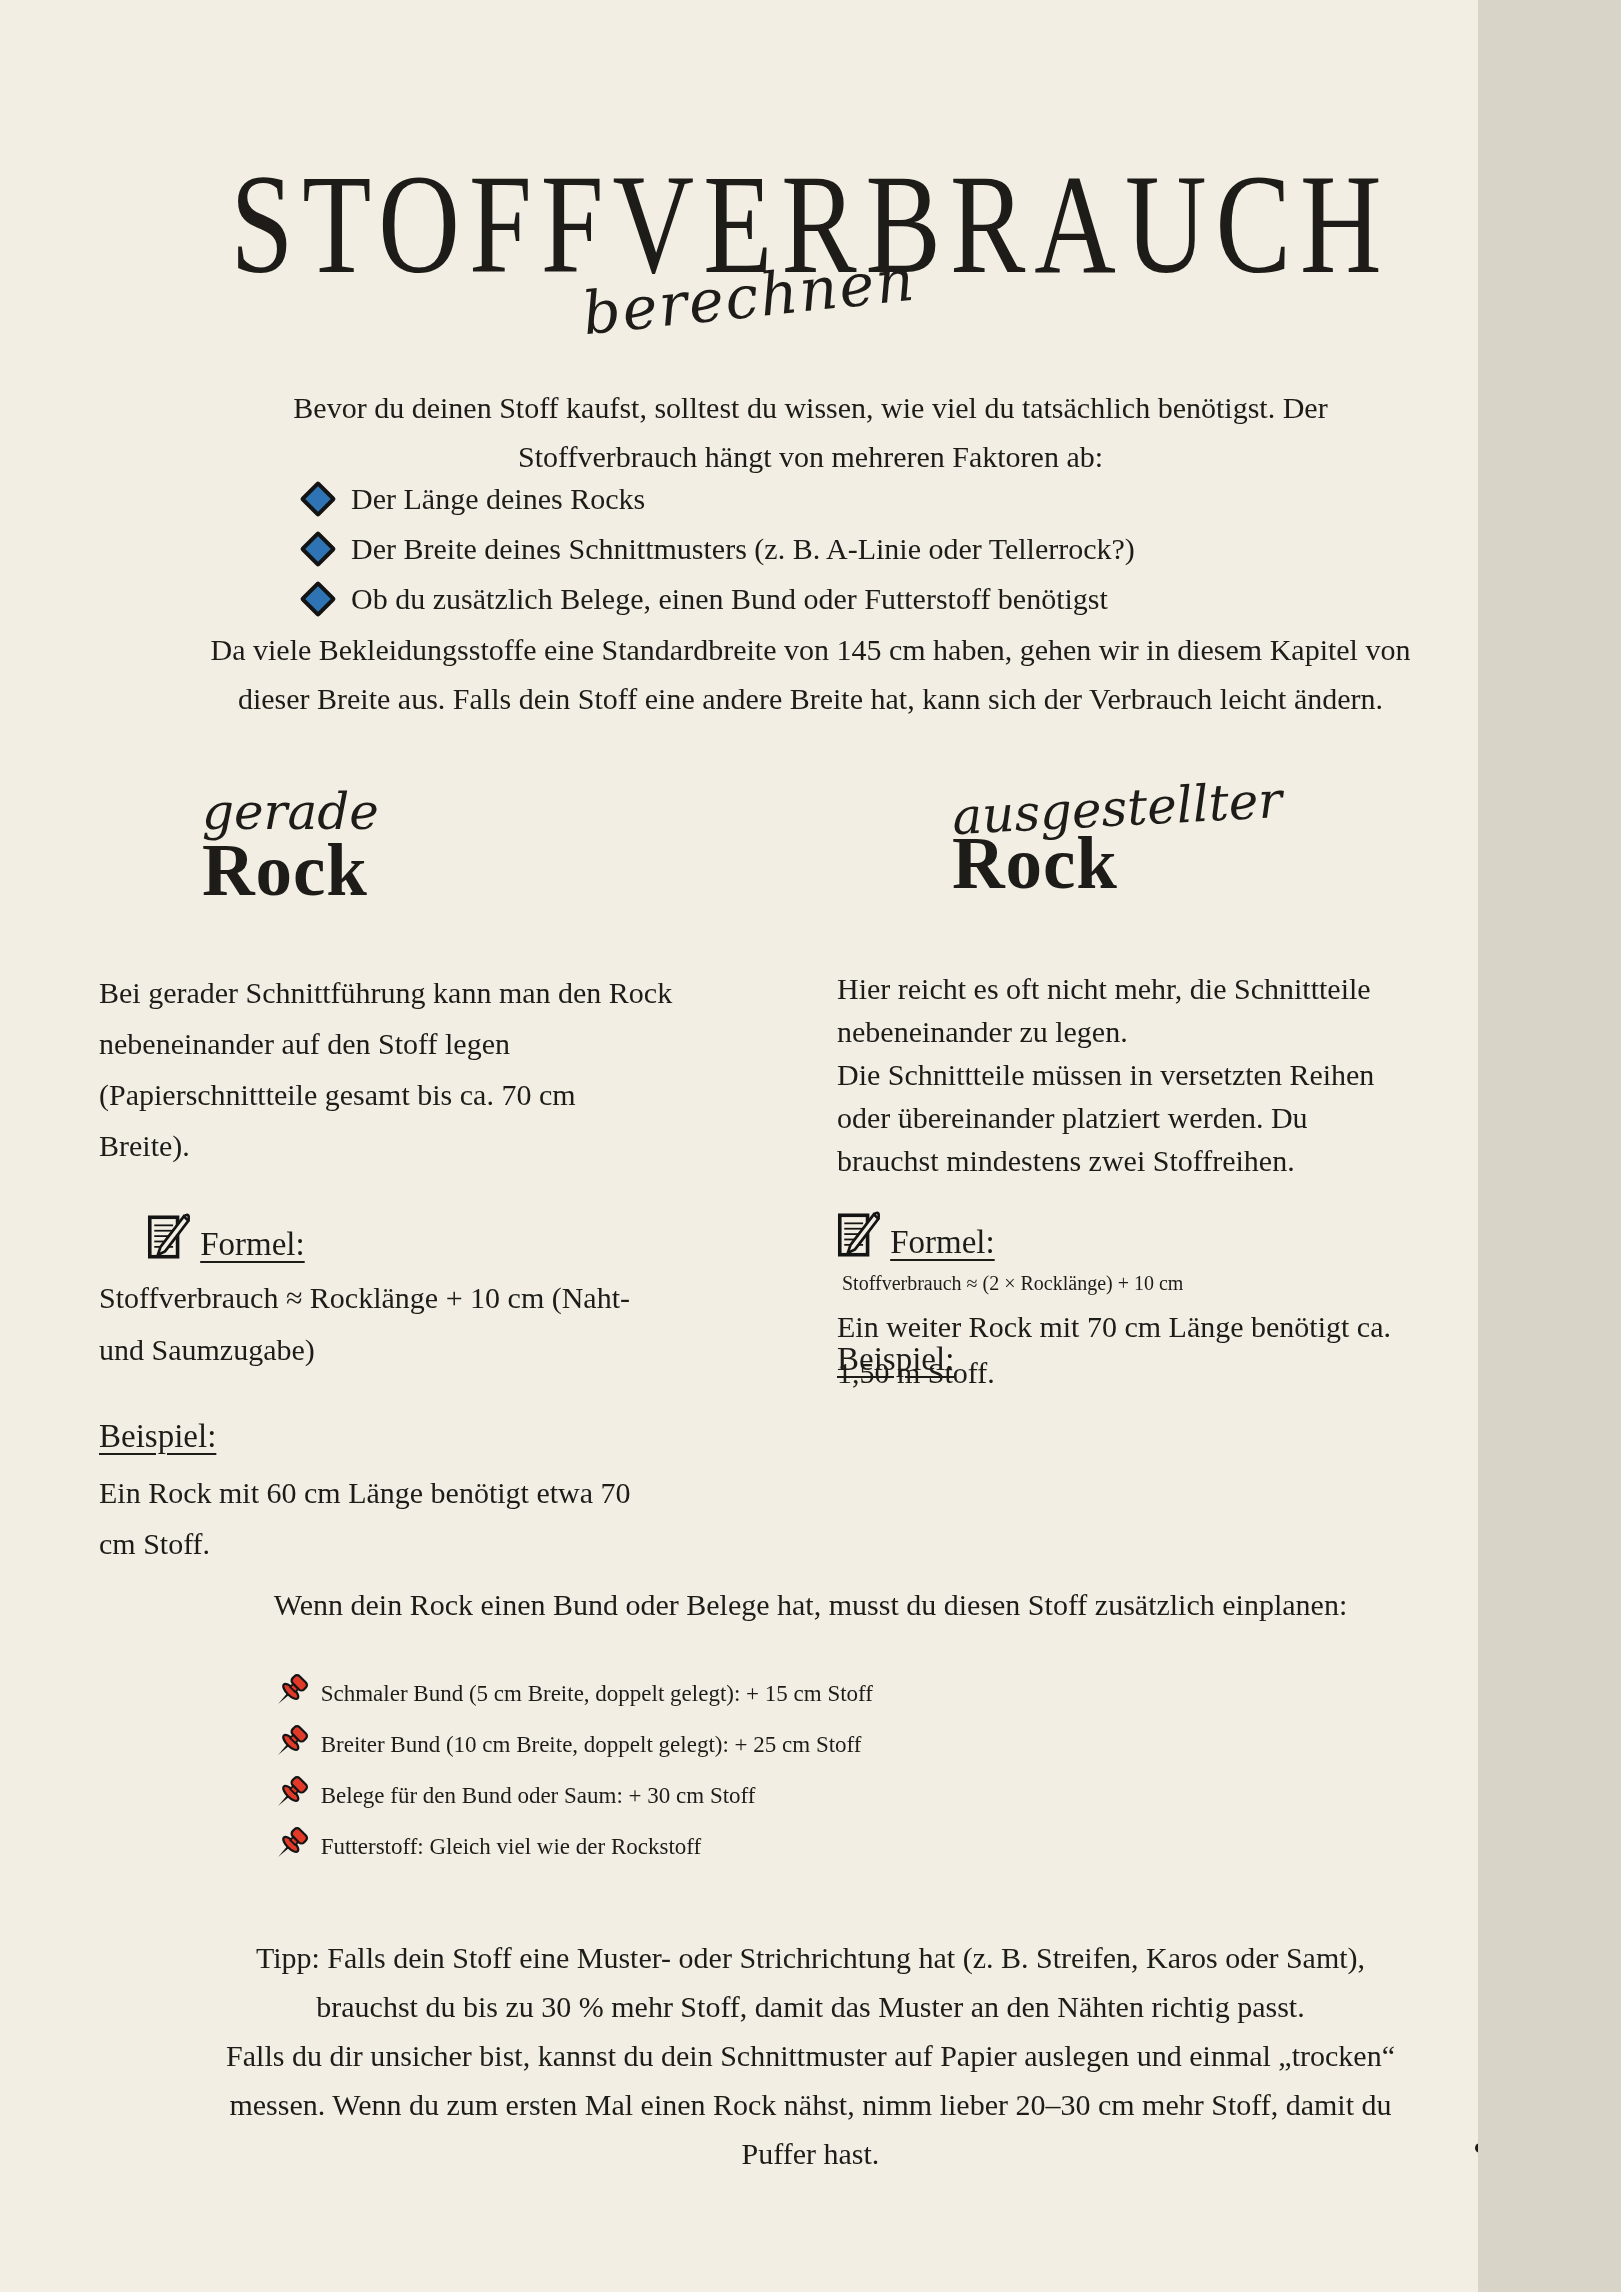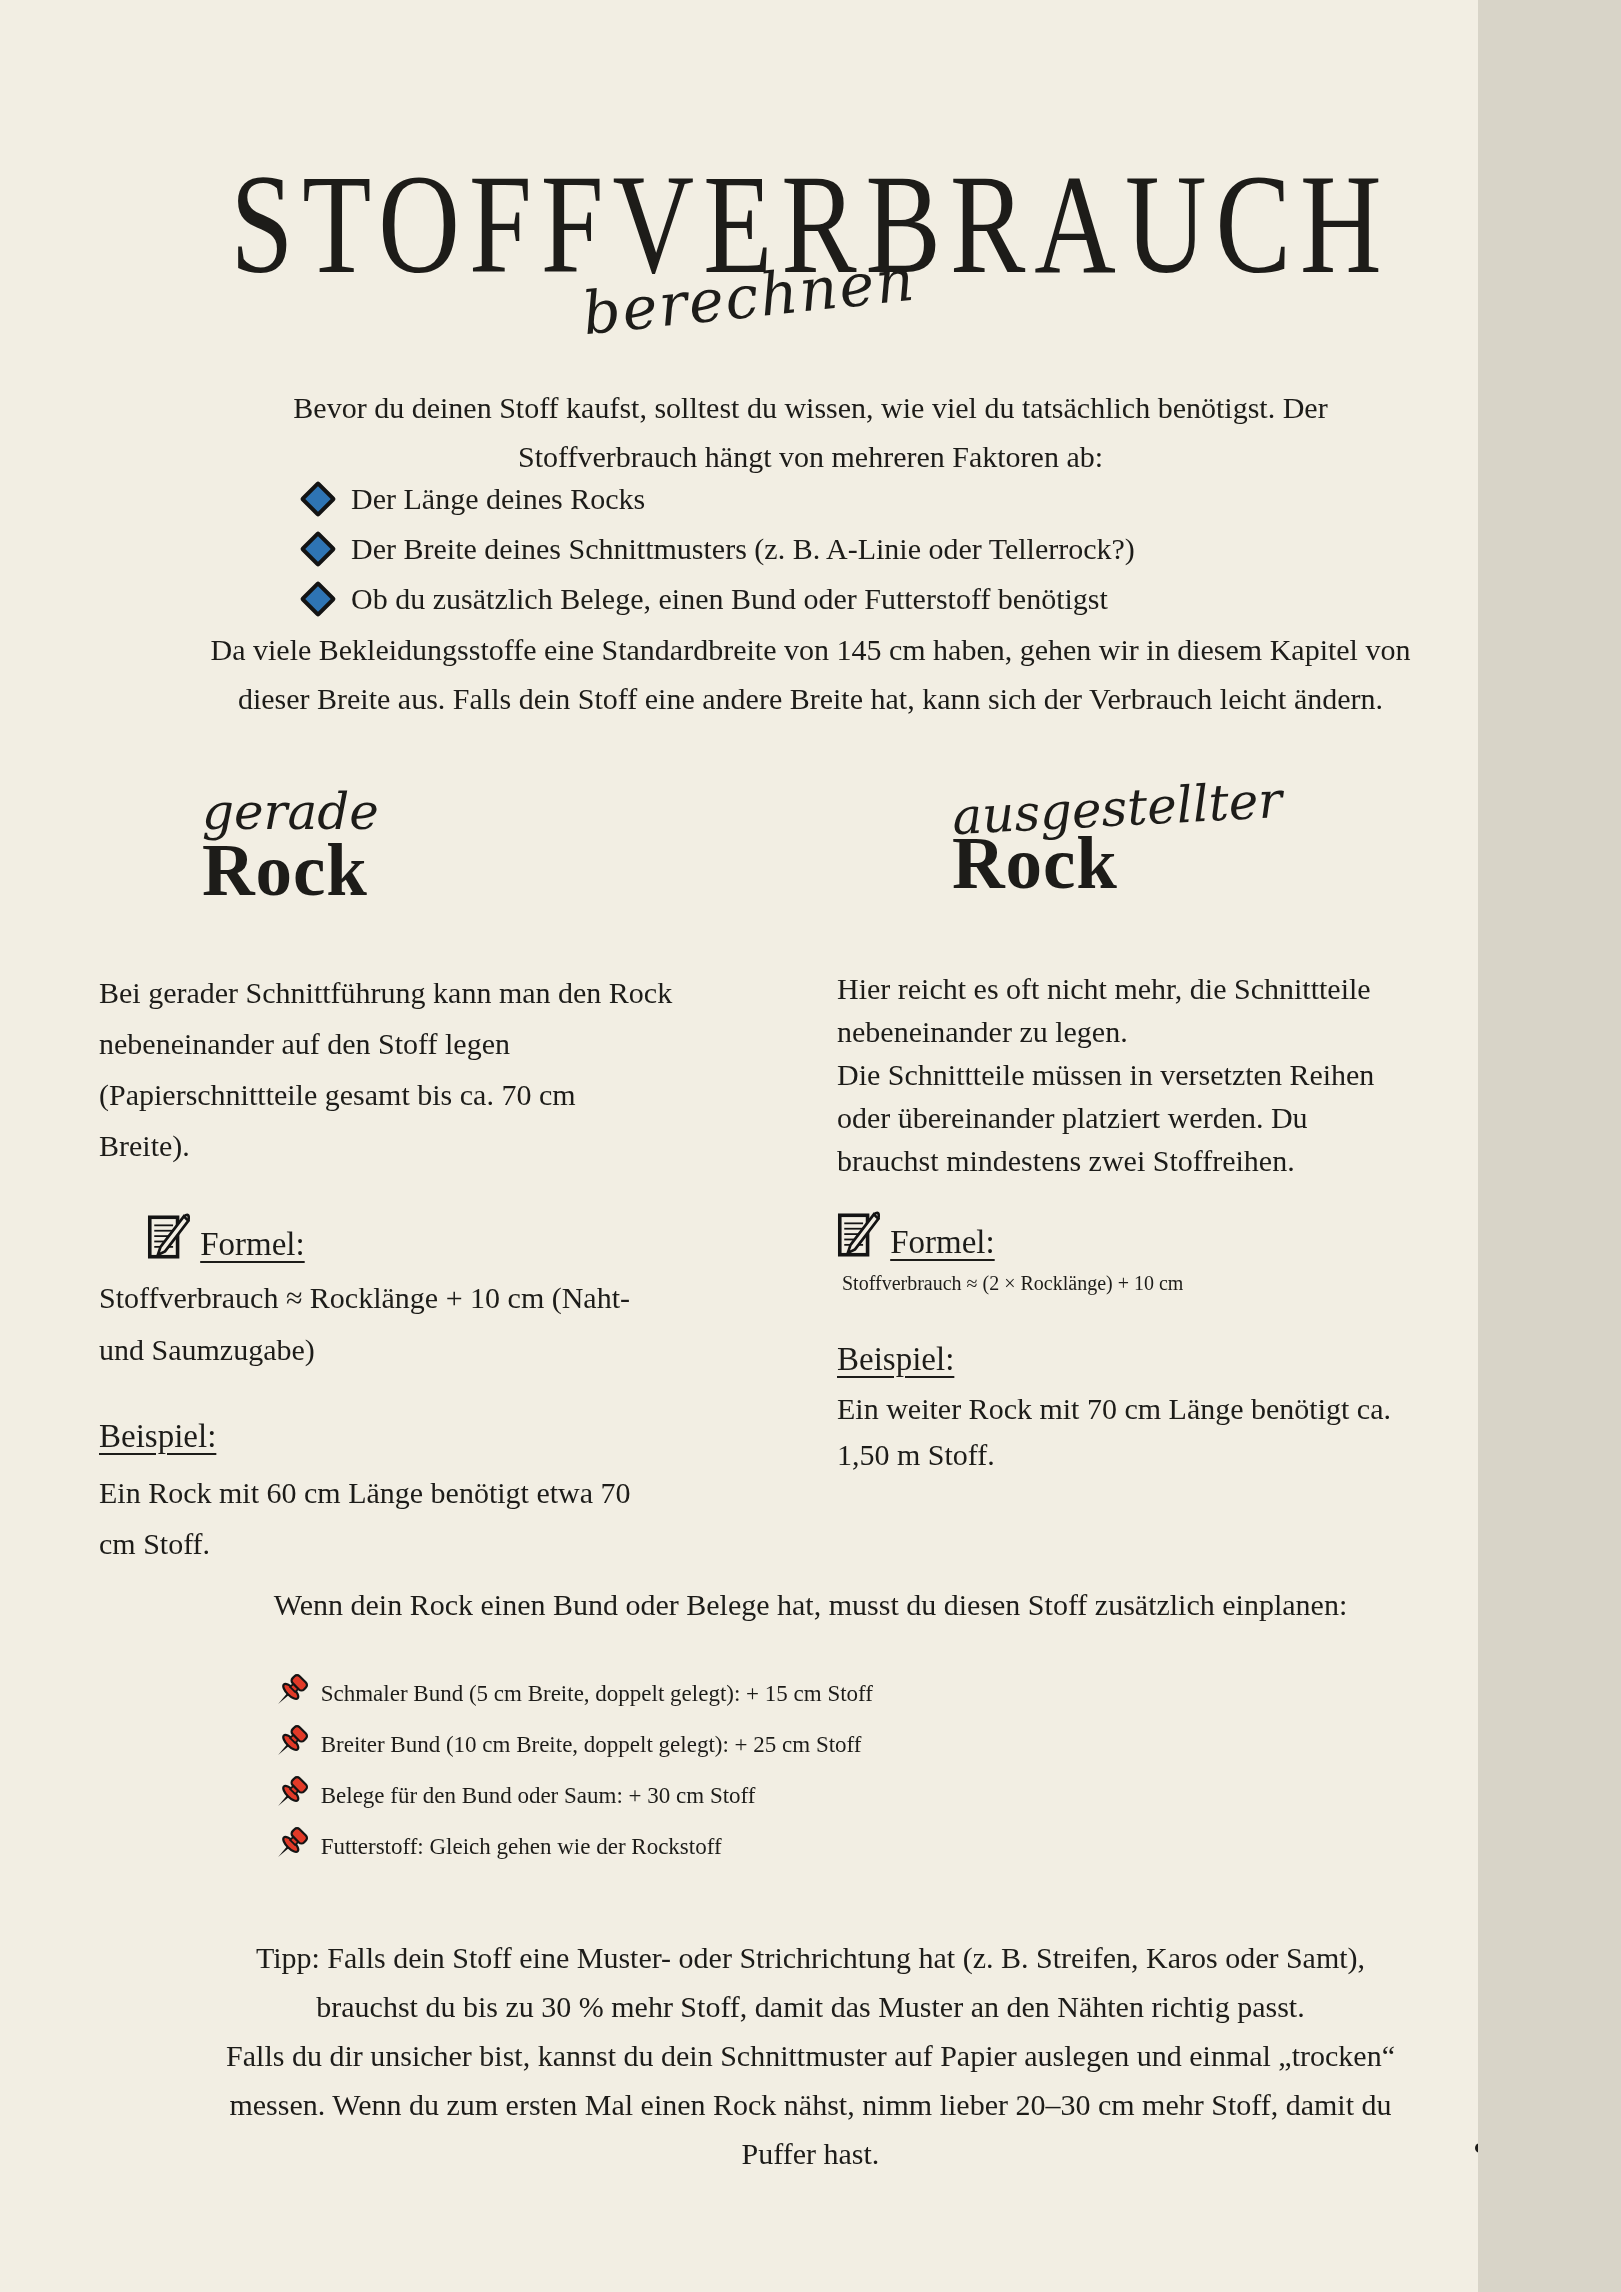--- a/index.html
+++ b/index.html
@@ -55,21 +55,21 @@
   .col-body-right{left:837px;top:967px;width:681px;font-size:30px;line-height:43px;}
   .label-row{display:flex;align-items:flex-end;font-size:33px;}
   .label-row .lab{text-decoration:underline;text-decoration-thickness:1.8px;text-underline-offset:6.3px;margin-left:7.2px;}
   .memo{width:47px;height:52px;flex:0 0 47px;}
   .formula-left{left:99px;top:1272px;width:609px;font-size:30px;line-height:52px;}
   .formula-right{left:842px;top:1261px;width:681px;font-size:20px;line-height:45px;}
   .bsp-label{font-size:33px;text-decoration:underline;text-decoration-thickness:1.8px;text-underline-offset:6.3px;}
   .bsp-left-label{left:99px;top:1418px;}
   .bsp-left-text{left:99px;top:1467px;width:609px;font-size:30px;line-height:51px;}
   .bsp-right-label{left:837px;top:1341px;}
-  .bsp-right-text{left:837px;top:1386px;width:681px;font-size:30px;line-height:46px;}
+  .bsp-right-text{left:837px;top:1304px;width:681px;font-size:30px;line-height:46px;}
   
   .extra-line{left:85px;top:1588px;width:1451px;font-size:30px;}
   .pin-list{left:269px;top:1668px;}
   .pin-item{display:flex;align-items:center;height:51px;font-size:23px;}
   .pin{width:41px;height:45px;flex:0 0 41px;margin-right:10.7px;}
   
   .tip{left:85px;top:1933px;width:1451px;font-size:30px;line-height:49px;}
   
   .dot{width:9.9px;height:9.9px;border-radius:50%;background:#1d1c19;}
   
@@ -228,21 +228,21 @@
     </div>
     <div class="pin-item">
       <svg class="pin" viewBox="0 0 46 50">
         <g transform="rotate(45 23 24)">
           <polygon points="21.6,26 23,42 24.4,26" fill="#141414"></polygon>
           <ellipse cx="23" cy="22" rx="11" ry="4.5" fill="#e23a28" stroke="#141414" stroke-width="2.5"></ellipse>
           <rect x="19" y="13" width="8" height="6" fill="#e23a28" stroke="#141414" stroke-width="2"></rect>
           <rect x="14" y="3" width="18" height="11" rx="4" fill="#e23a28" stroke="#141414" stroke-width="2.5"></rect>
         </g>
       </svg>
-      <span>Futterstoff: Gleich gehen wie der Rockstoff</span>
+      <span>Futterstoff: Gleich viel wie der Rockstoff</span>
     </div>
   </div>
 
   <div class="abs tip center lines">
       <div>Tipp: Falls dein Stoff eine Muster- oder Strichrichtung hat (z. B. Streifen, Karos oder Samt),</div>
       <div>brauchst du bis zu 30 % mehr Stoff, damit das Muster an den Nähten richtig passt.</div>
       <div>Falls du dir unsicher bist, kannst du dein Schnittmuster auf Papier auslegen und einmal „trocken“</div>
       <div>messen. Wenn du zum ersten Mal einen Rock nähst, nimm lieber 20–30 cm mehr Stoff, damit du</div>
       <div>Puffer hast.</div>
     </div>

